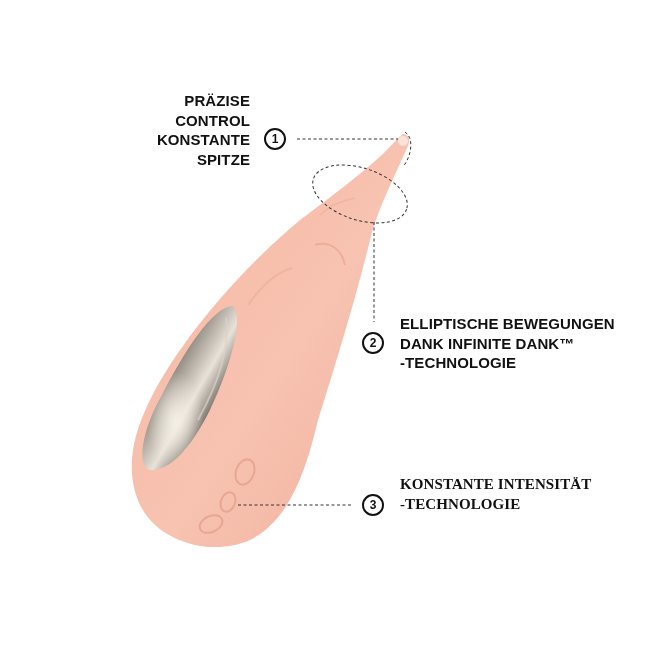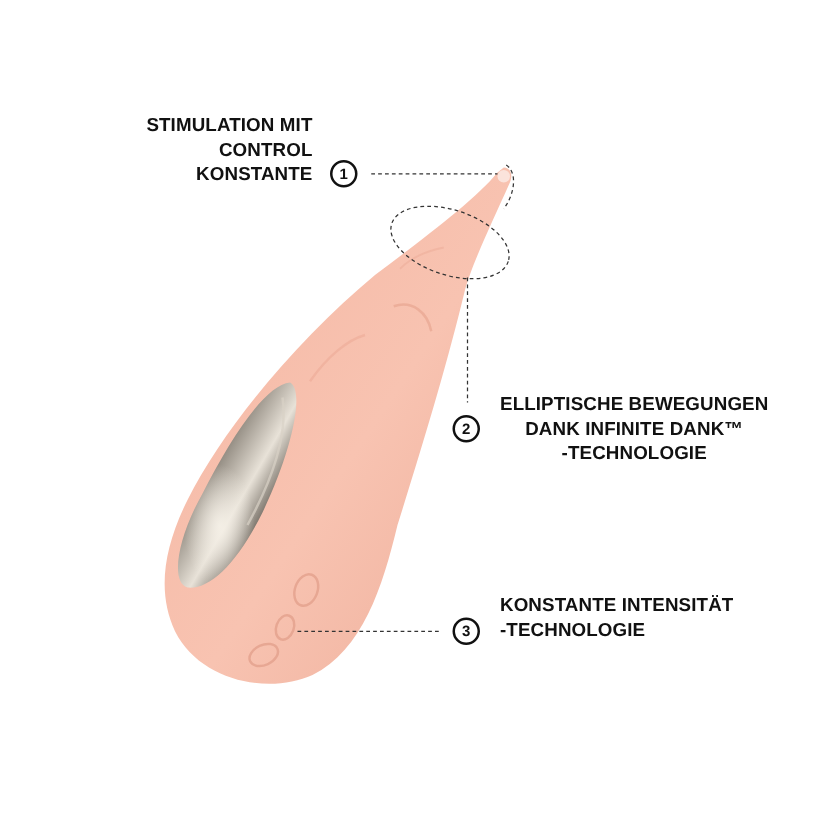--- a/index.html
+++ b/index.html
@@ -3,22 +3,22 @@
 <meta charset="utf-8">
 <style>
   html, body { margin:0; padding:0; background:#ffffff; }
   body { width:650px; height:650px; position:relative; overflow:hidden;
          font-family:"Liberation Sans", "DejaVu Sans", sans-serif; }
   .canvas { position:absolute; left:0; top:0; width:650px; height:650px; }
   .label { position:absolute; font-weight:700; font-size:15px; line-height:19.5px;
            color:#111111; letter-spacing:0.1px; white-space:nowrap; }
   .label div { margin:0; }
   .label-1 { right:400px; top:91px; text-align:right; }
-  .label-2 { left:400px; top:314px; text-align:center; }
-  .label-3 { left:400px; top:475px; text-align:left; }
+  .label-2 { left:400px; top:314px; text-align:left; }
+  .label-3 { left:400px; top:475px; text-align:left;font-family:Liberation Serif, serif; }
   .badge { position:absolute; width:20px; height:20px; border:2px solid #111;
            border-radius:50%; box-sizing:border-box; font-weight:700; font-size:12px;
            line-height:16px; text-align:center; color:#111; background:#fff; }
   .badge-1 { left:264px; top:128px; width:22px; height:22px; line-height:18px; }
   .badge-2 { left:362px; top:332px; width:22px; height:22px; line-height:18px; }
   .badge-3 { left:362px; top:494px; width:22px; height:22px; line-height:18px; }
 </style>
 </head>
 <body>
 
@@ -83,23 +83,24 @@
       <line x1="238" y1="505" x2="352" y2="505"></line>
     </g>
   </svg>
 </div>
 
 <div class="badge badge-1">1</div>
 <div class="badge badge-2">2</div>
 <div class="badge badge-3">3</div>
 
 <div class="label label-1">
-  <div>STIMULATION MIT</div>
+  <div>PRÄZISE</div>
   <div>CONTROL</div>
   <div>KONSTANTE</div>
+  <div>SPITZE</div>
 </div>
 
 <div class="label label-2">
   <div>ELLIPTISCHE BEWEGUNGEN</div>
   <div>DANK INFINITE DANK™</div>
   <div>-TECHNOLOGIE</div>
 </div>
 
 <div class="label label-3">
   <div>KONSTANTE INTENSITÄT</div>

